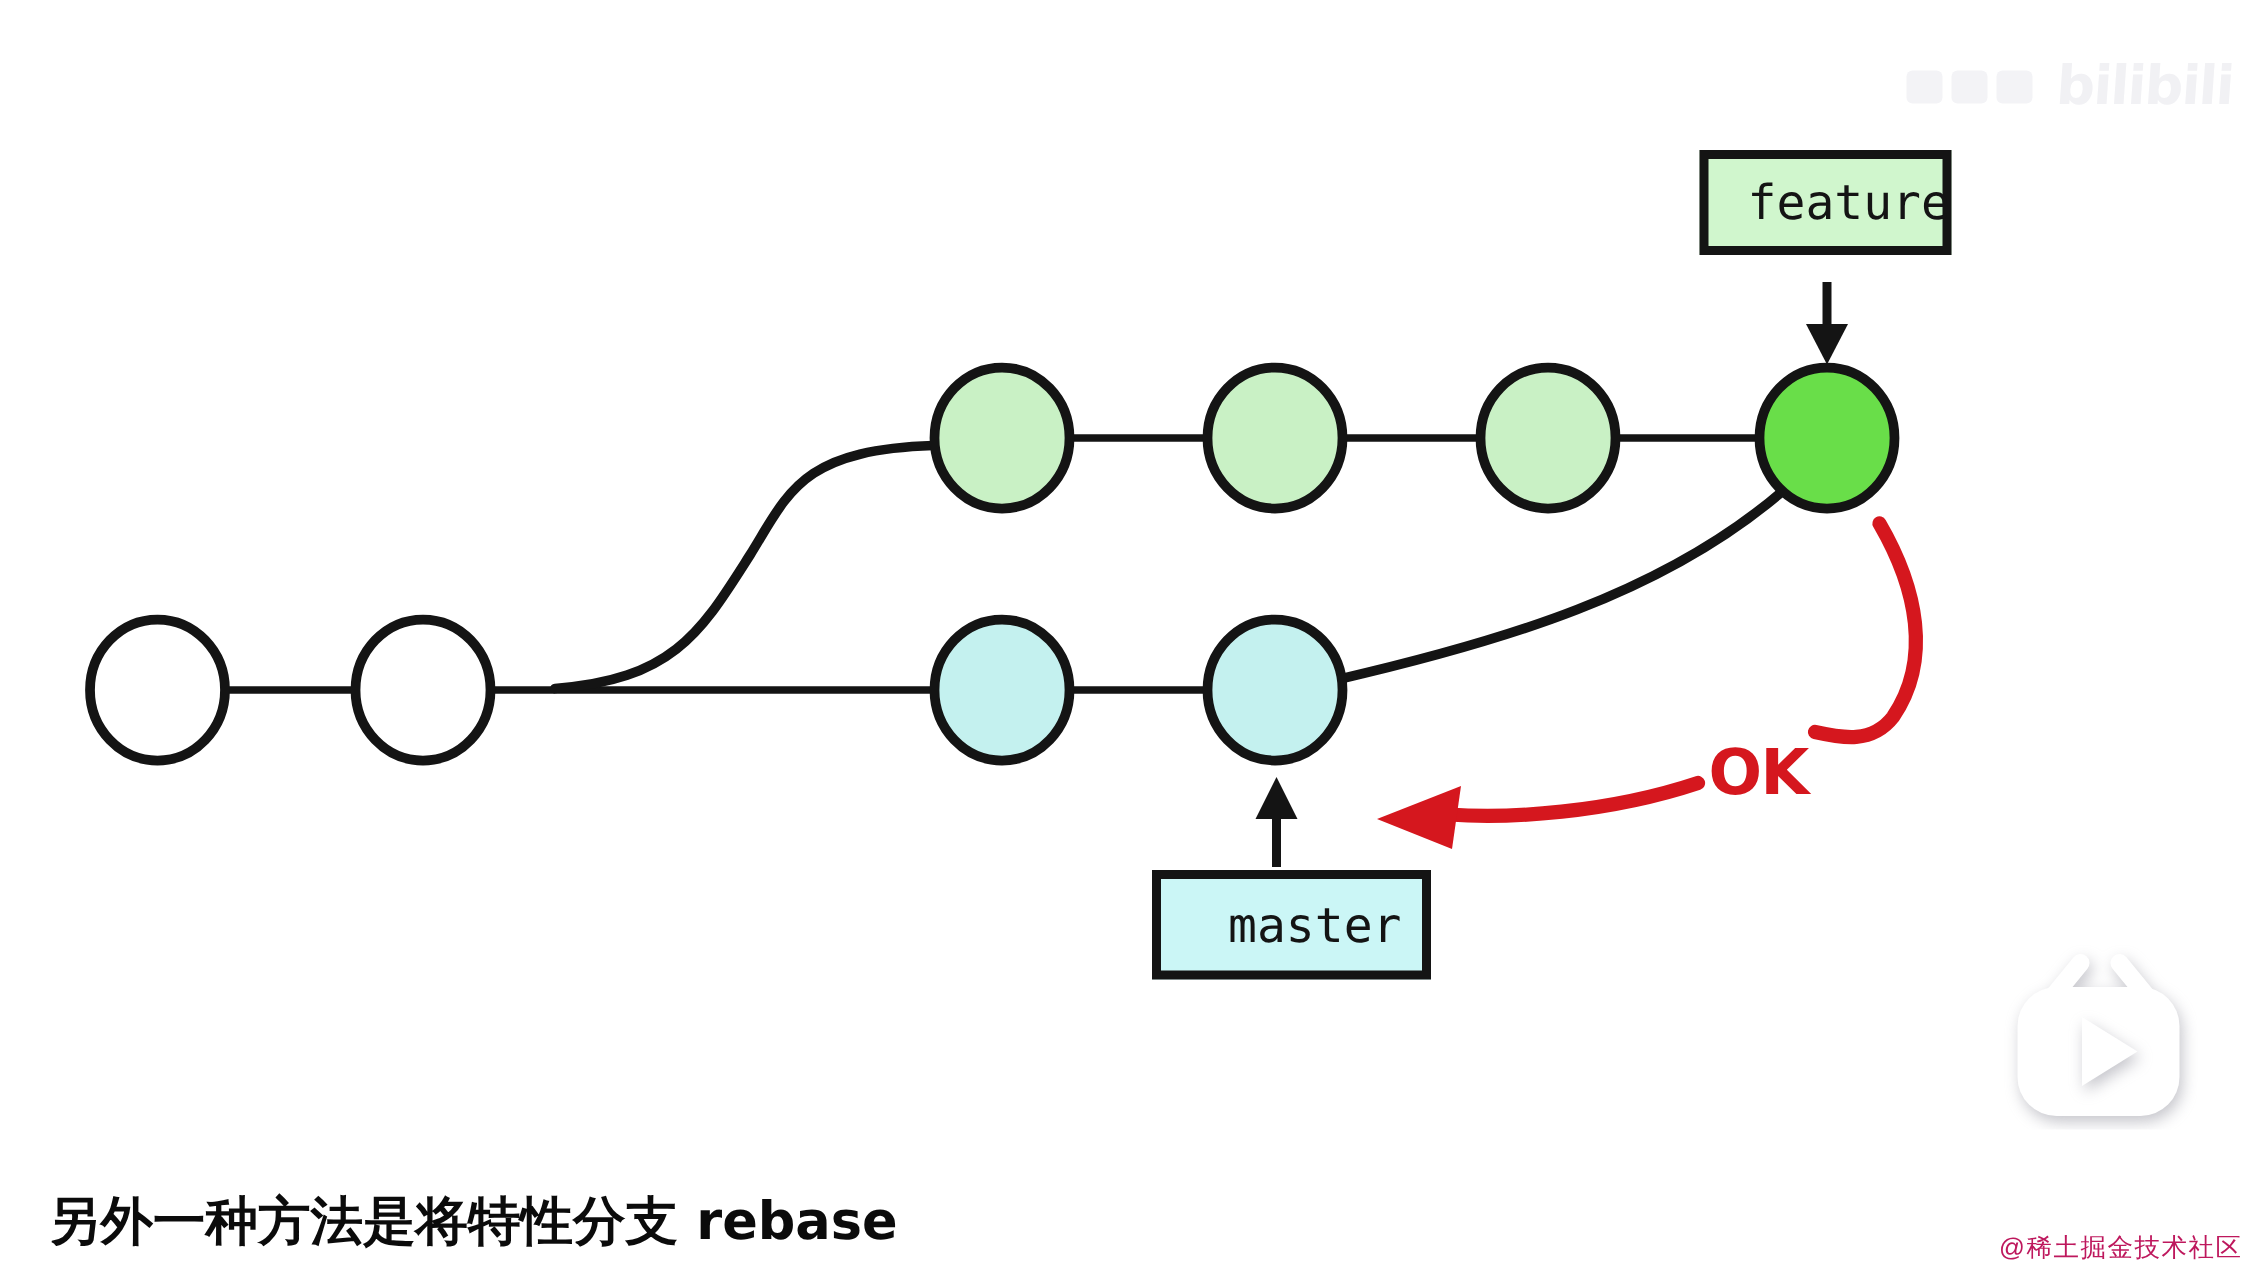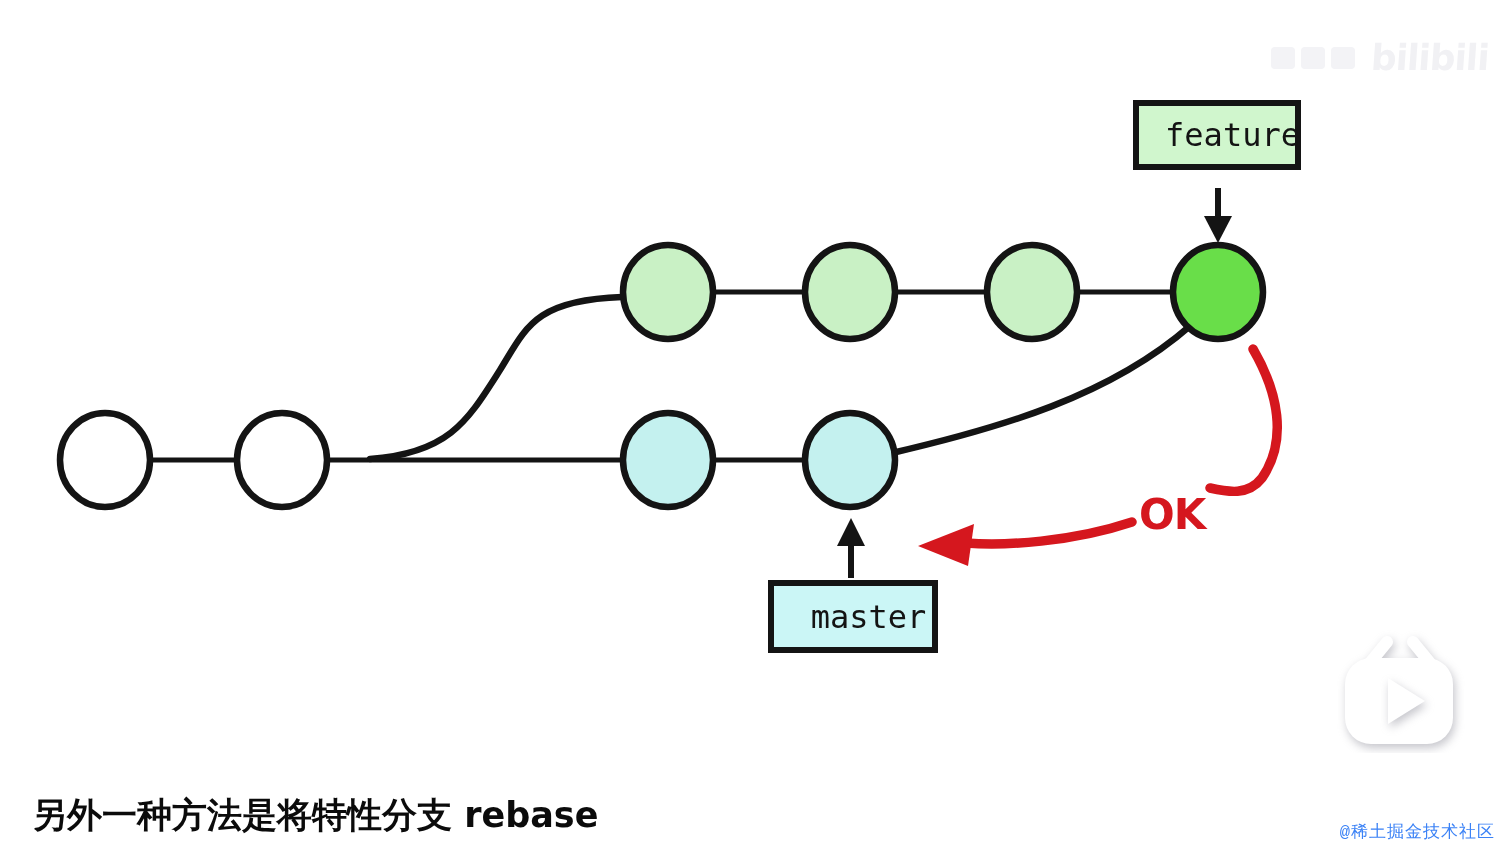--- a/index.html
+++ b/index.html
@@ -30,21 +30,21 @@
 
   .branch-label {
     position: absolute;
     display: flex; align-items: center; justify-content: center;
     border: 6px solid #141414;
     box-sizing: border-box;
     font-family: "DejaVu Sans Mono", monospace;
     font-size: 32px; color: #141414; padding-left: 31px;
   }
   #feature-label { left: 1133px; top: 100px; width: 168px; height: 70px; background: var(--feature-box-bg, #d0f6cd); }
-  #master-label  { left: 768px;  top: 580px; width: 170px; height: 73px; background: var(--master-box-bg, #cbf6f6); }
+  #master-label  { left: 768px;  top: 580px; width: 186px; height: 73px; background: var(--master-box-bg, #cbf6f6); }
 
   .ok-label {
     position: absolute; left: 1139px; top: 494px;
     color: var(--red, #d5171e);
     font-size: 42px; font-weight: 700; letter-spacing: -1px;
     font-family: "DejaVu Sans", sans-serif;
     line-height: 1;
   }
 
   .caption {
@@ -71,22 +71,22 @@
     color: #f1f1f4; font-weight: 800; font-size: 36px; letter-spacing: -1px;
     line-height: 1; transform: skewX(-4deg);
   }
 
   
   .tv-play { position: absolute; left: 1335px; top: 628px; }
   .tv-shadowed { filter: drop-shadow(2px 4px 5px rgba(110,110,125,0.40)); }
 
   .community-watermark {
     position: absolute; right: 8px; top: 820px;
-    color: #3b82f6; font-size: 17px;
-    font-family: Liberation Mono, monospace;
+    color: #be185d; font-size: 17px;
+    font-family: Liberation Sans, sans-serif;
     letter-spacing: 1px;
   }
 </style>
 </head>
 <body>
 
 <div class="stage">
 
   <svg class="diagram-svg" width="1503" height="849" viewBox="0 0 1503 849">
 

